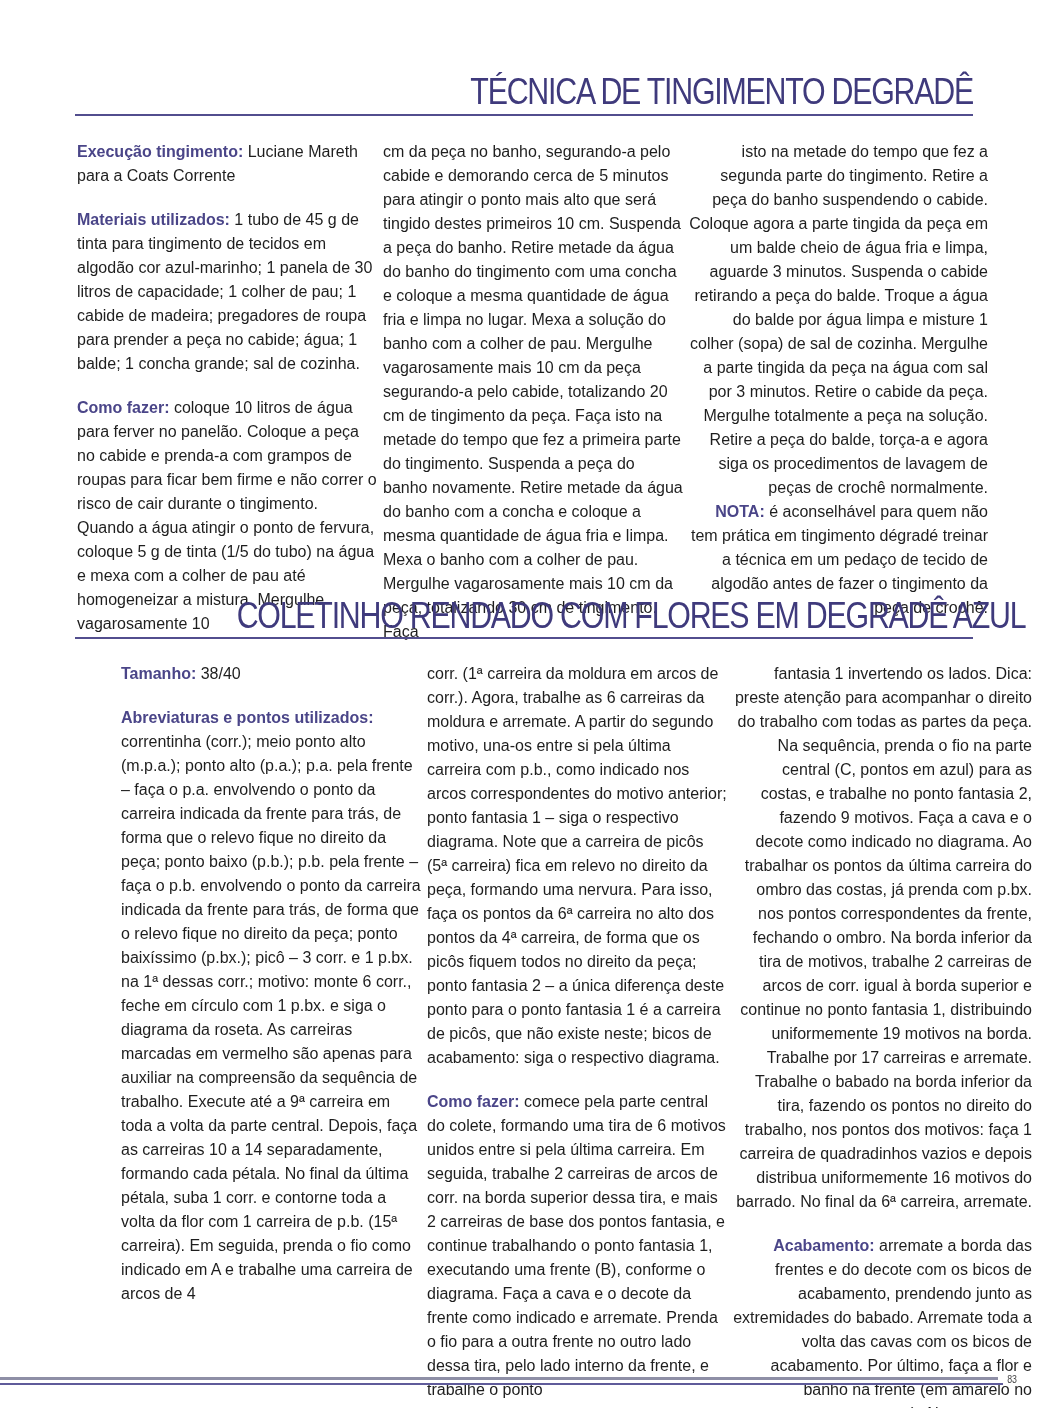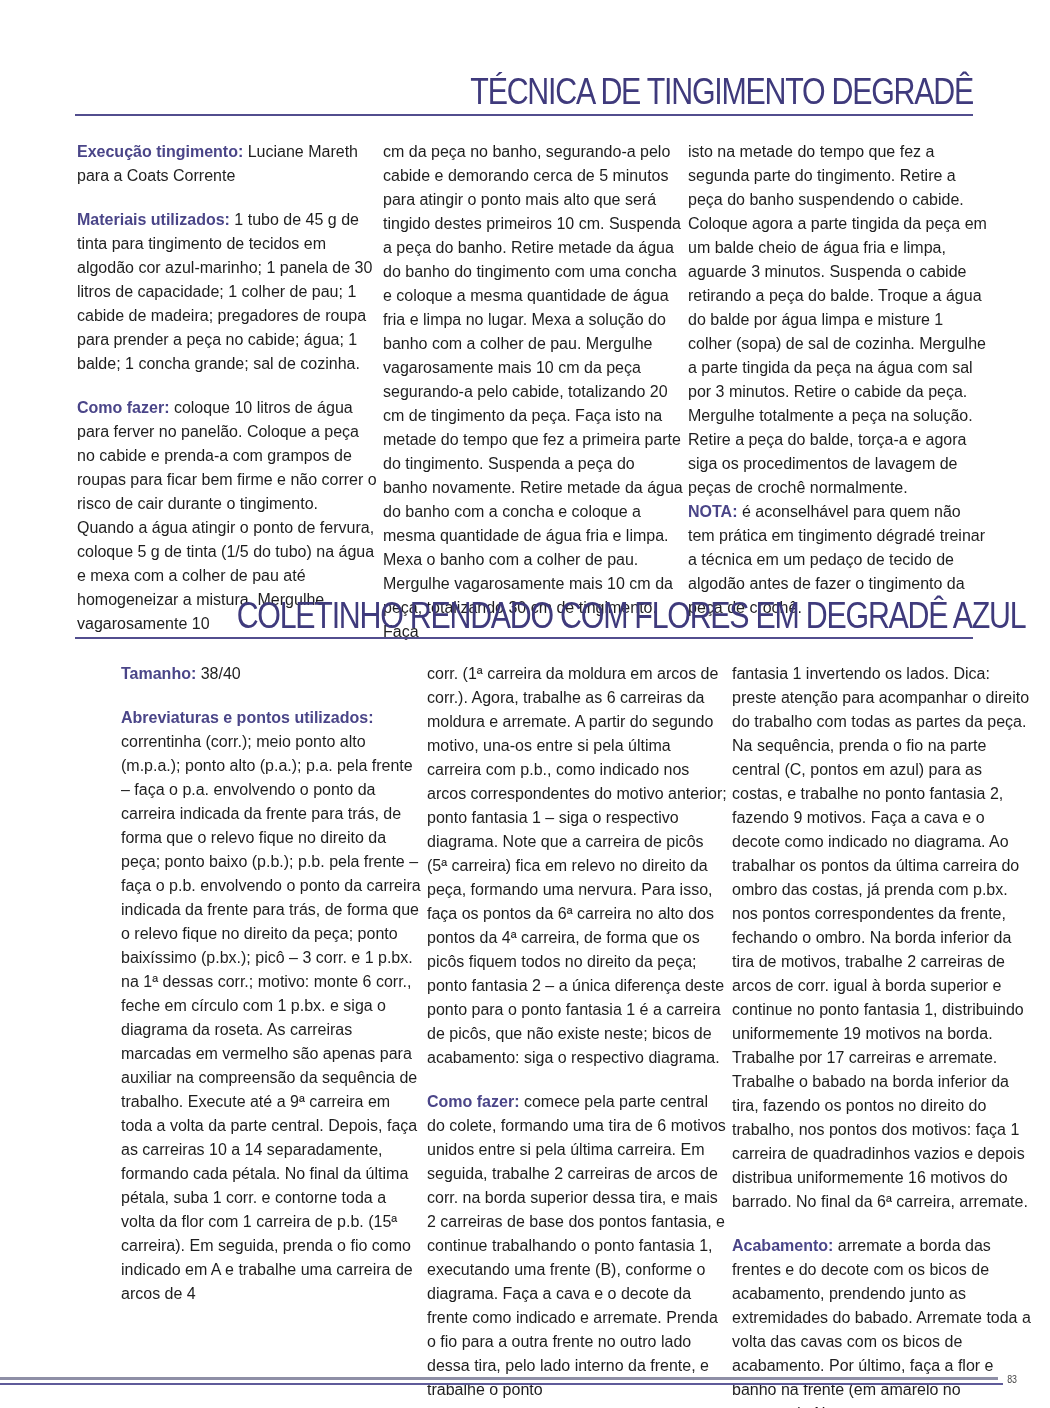--- a/index.html
+++ b/index.html
@@ -7,21 +7,21 @@
          font-family:"Liberation Sans", sans-serif; color:#1e1e1e; }
   .title { position:absolute; left:75px; width:898px; text-align:right;
            font-family:"Liberation Sans Narrow","Liberation Sans", sans-serif;
            font-weight:normal; color:#3f3a7c; letter-spacing:-1.5px;
            transform:scaleX(0.82); transform-origin:right center; white-space:nowrap; margin:0; }
   .t1 { top:72px; font-size:37px; line-height:40px; }
   .t2 { top:596px; font-size:37px; line-height:40px; }
   .rule { position:absolute; left:75px; width:898px; height:2px; background:#524e8e; }
   .r1 { top:114px; } .r2 { top:637px; }
   .col { position:absolute; width:300px; font-size:16px; line-height:24px; }
-  .c1 { left:77px; } .c2 { left:383px; } .c3 { left:688px; }
+  .c1 { left:77px; } .c2 { left:383px; } .c3 { left:688px;text-align:right; }
   .top { top:140px; } .bot { top:662px;margin-left:44px; }
   .col p { margin:0 0 20px 0; }
   .col p.tight { margin:0; }
   .lbl { font-weight:bold; color:#4a4588; }
   .footer-line1 { position:absolute; left:0; top:1377px; width:998px; height:3px; background:#8e8fa6; }
   .footer-line2 { position:absolute; left:0; top:1383px; width:1003px; height:2px; background:#5f5b9a; }
   .pagenum { position:absolute; left:1006px; top:1373px; font-size:11px; color:#444; transform:scaleX(0.8); }
 </style>
 </head>
 <body>

